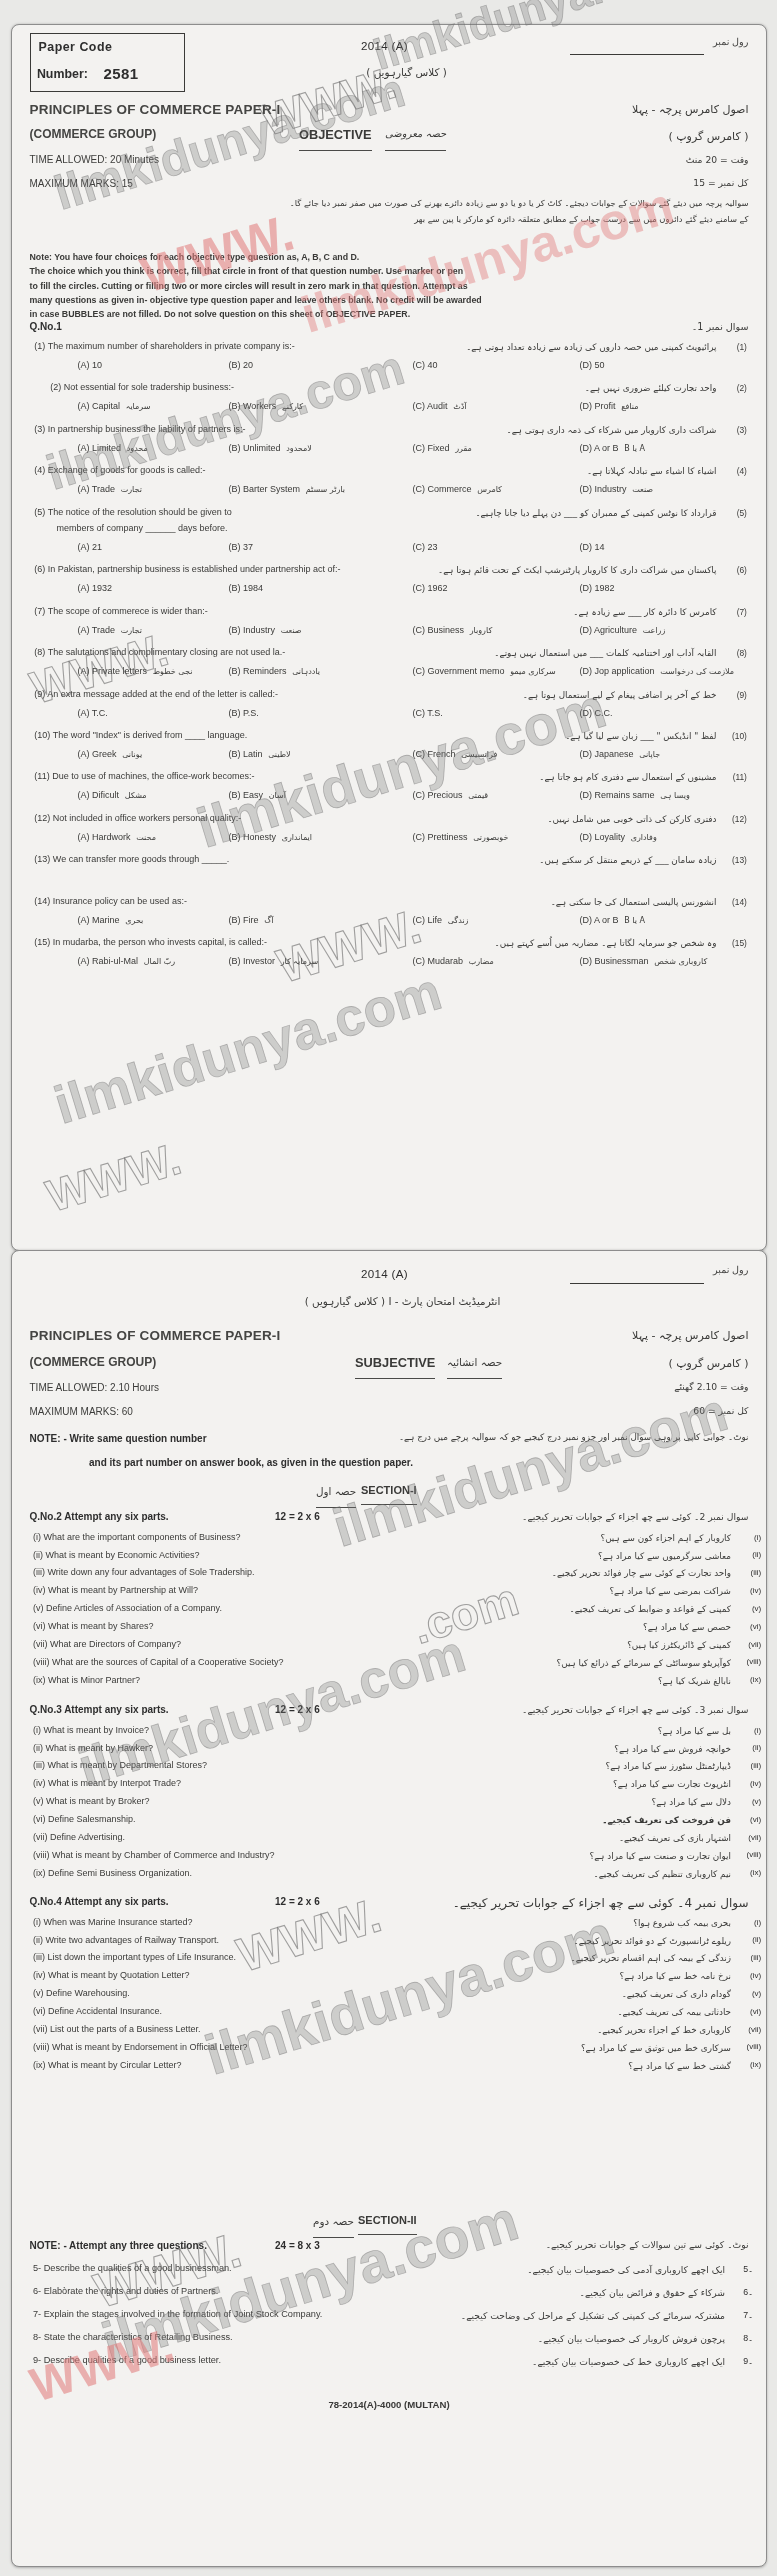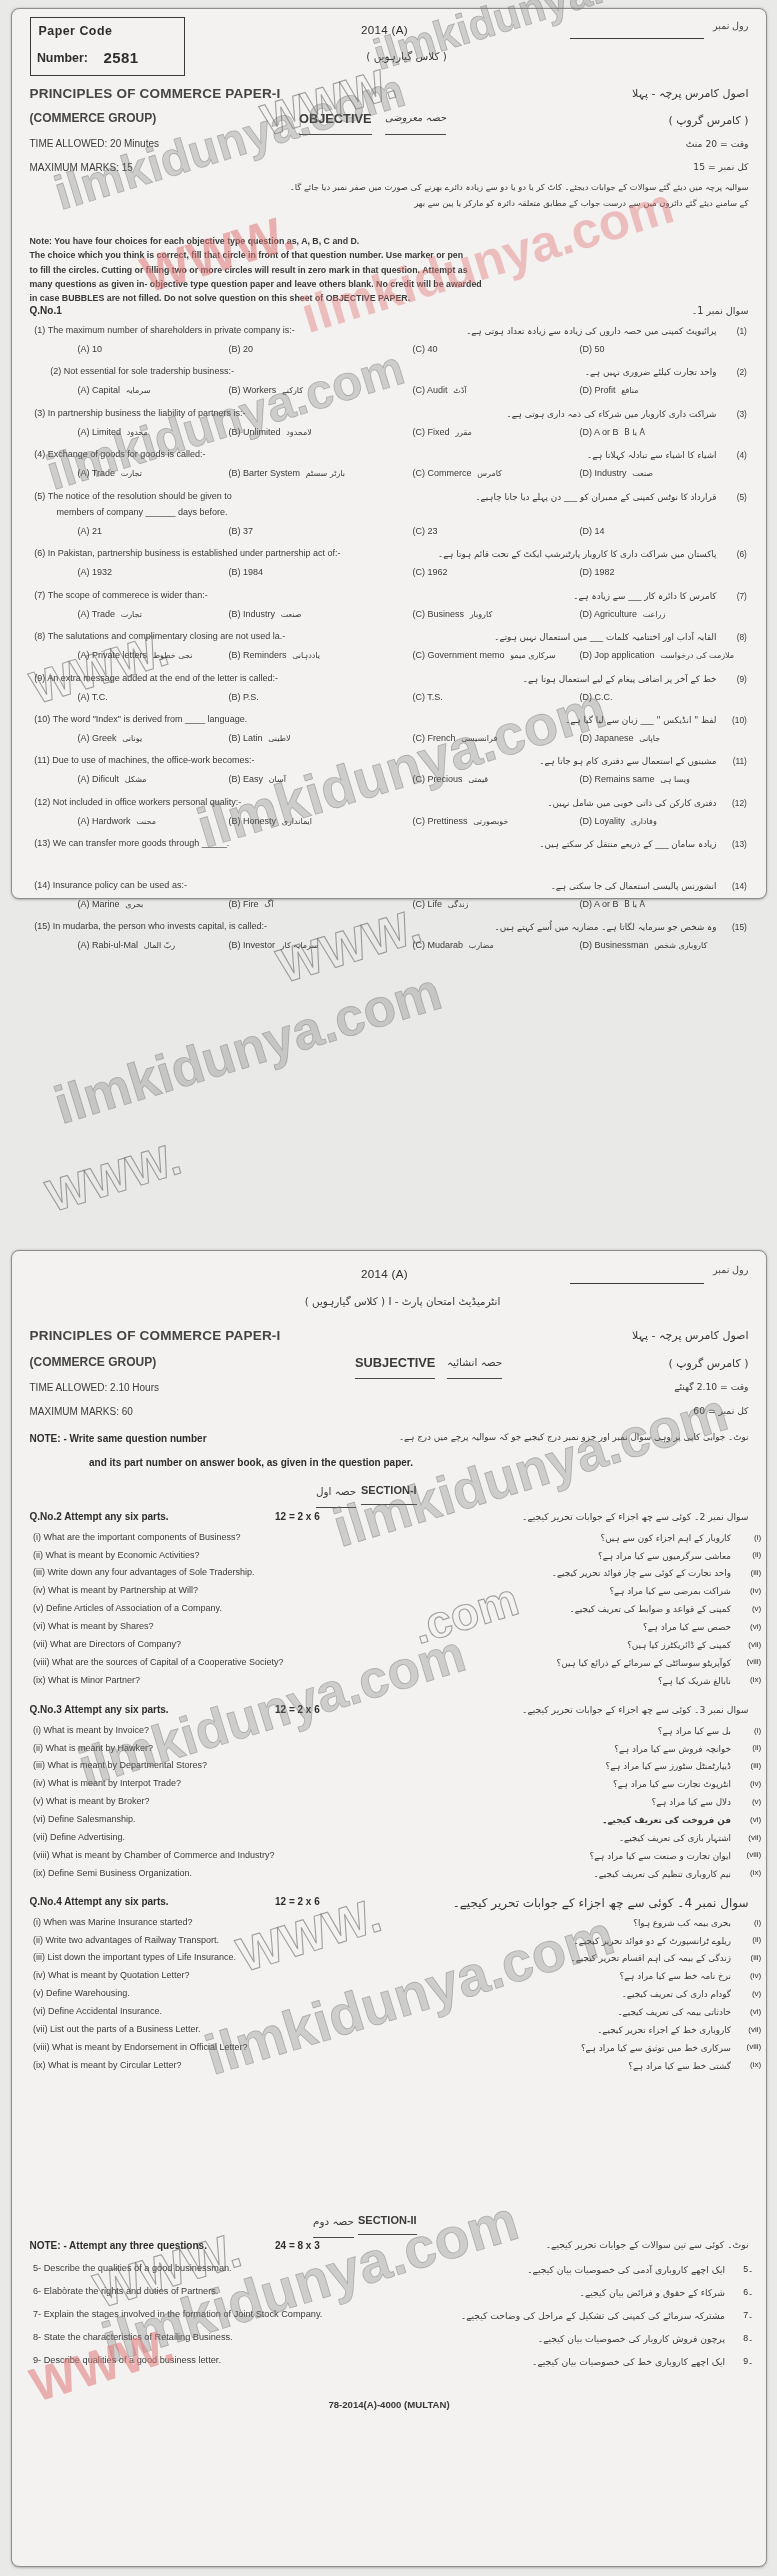--- a/index.html
+++ b/index.html
@@ -22,21 +22,21 @@
   
   .sheet {
     position: absolute;
     left: 11px;
     right: 11px;
     background: #f3f2f0;
     border: 0.8px solid #8d8d8d;
     border-radius: 8px;
     box-shadow: 0 0.8px 2.4px rgba(0,0,0,.25);
   }
-  #sheet-objective { top: 8px;  height: 891px; }
+  #sheet-objective { top: 24px;  height: 1227px; }
   #sheet-subjective{ top: 1250px; height: 1317px; }
 
   .inner { position: relative; width: 100%; height: 100%; padding: 0 14.3px; }
   .ur {
     font-family: "DejaVu Sans", sans-serif;
     direction: rtl; unicode-bidi: isolate;
     font-size: 9.2px; line-height: 1.45; color: #3a3a38;
   }
   .u { border-bottom: 1.3px solid #4a4a48; padding-bottom: 8px; }
 

